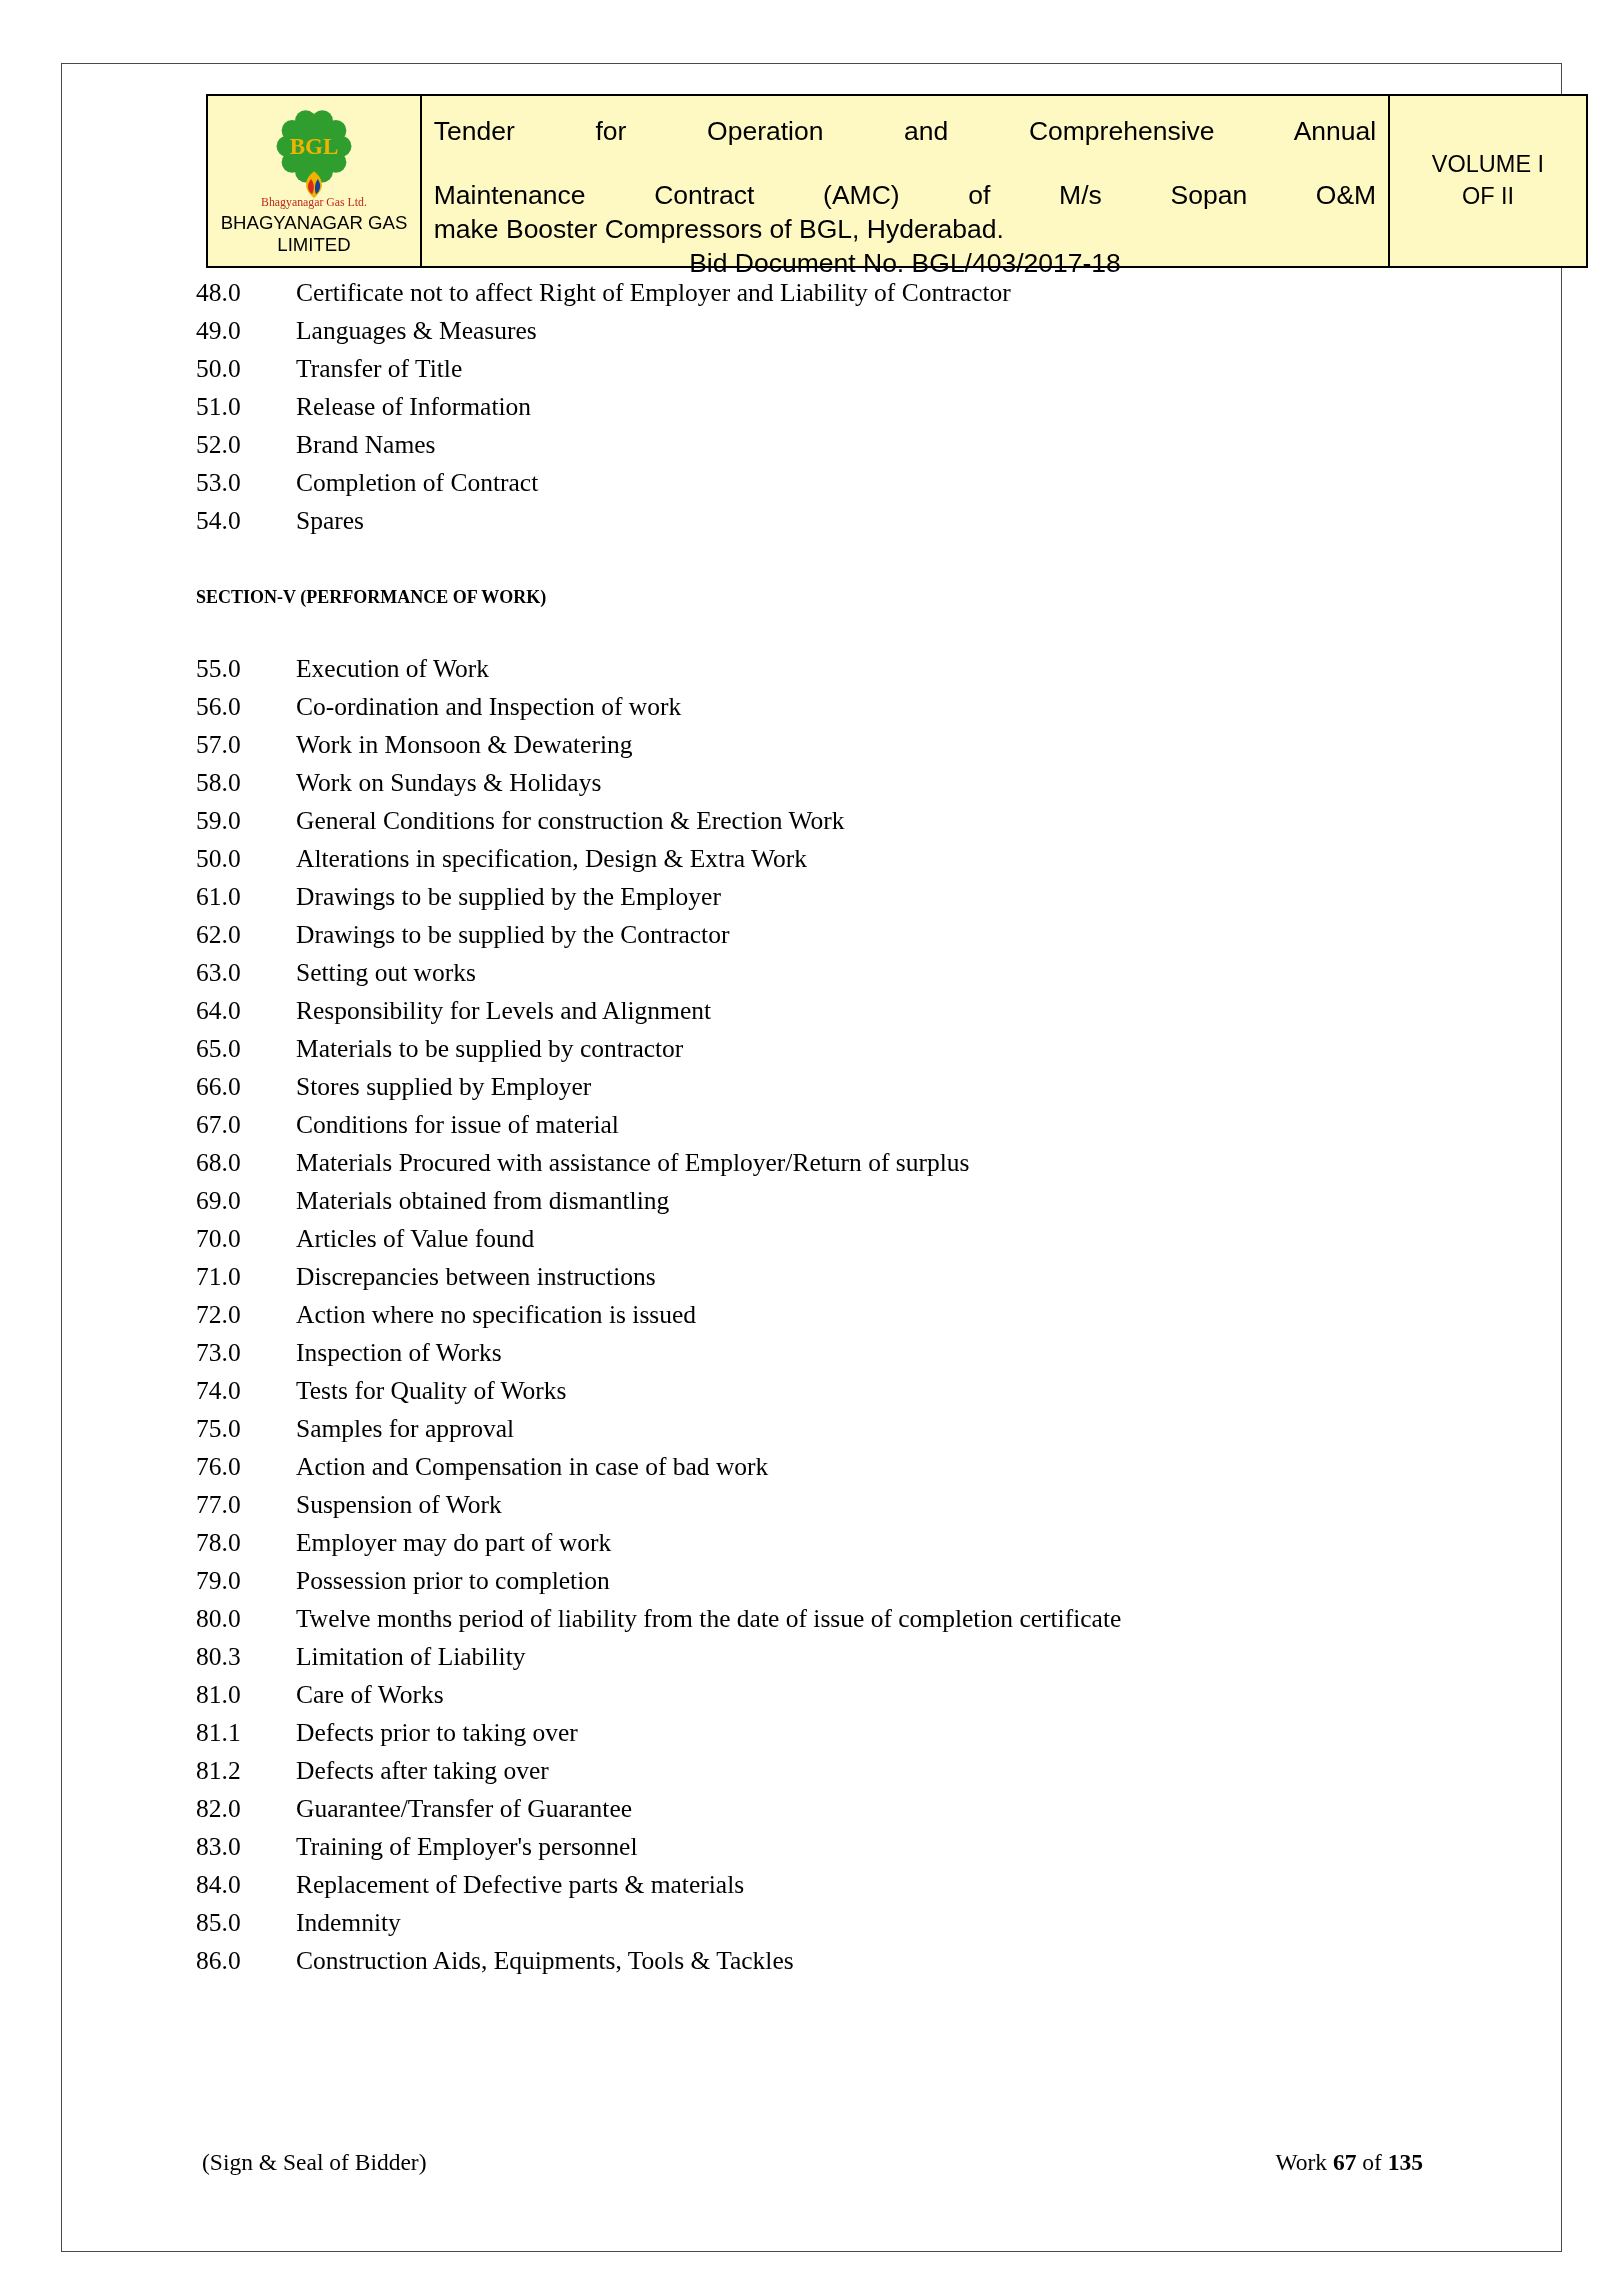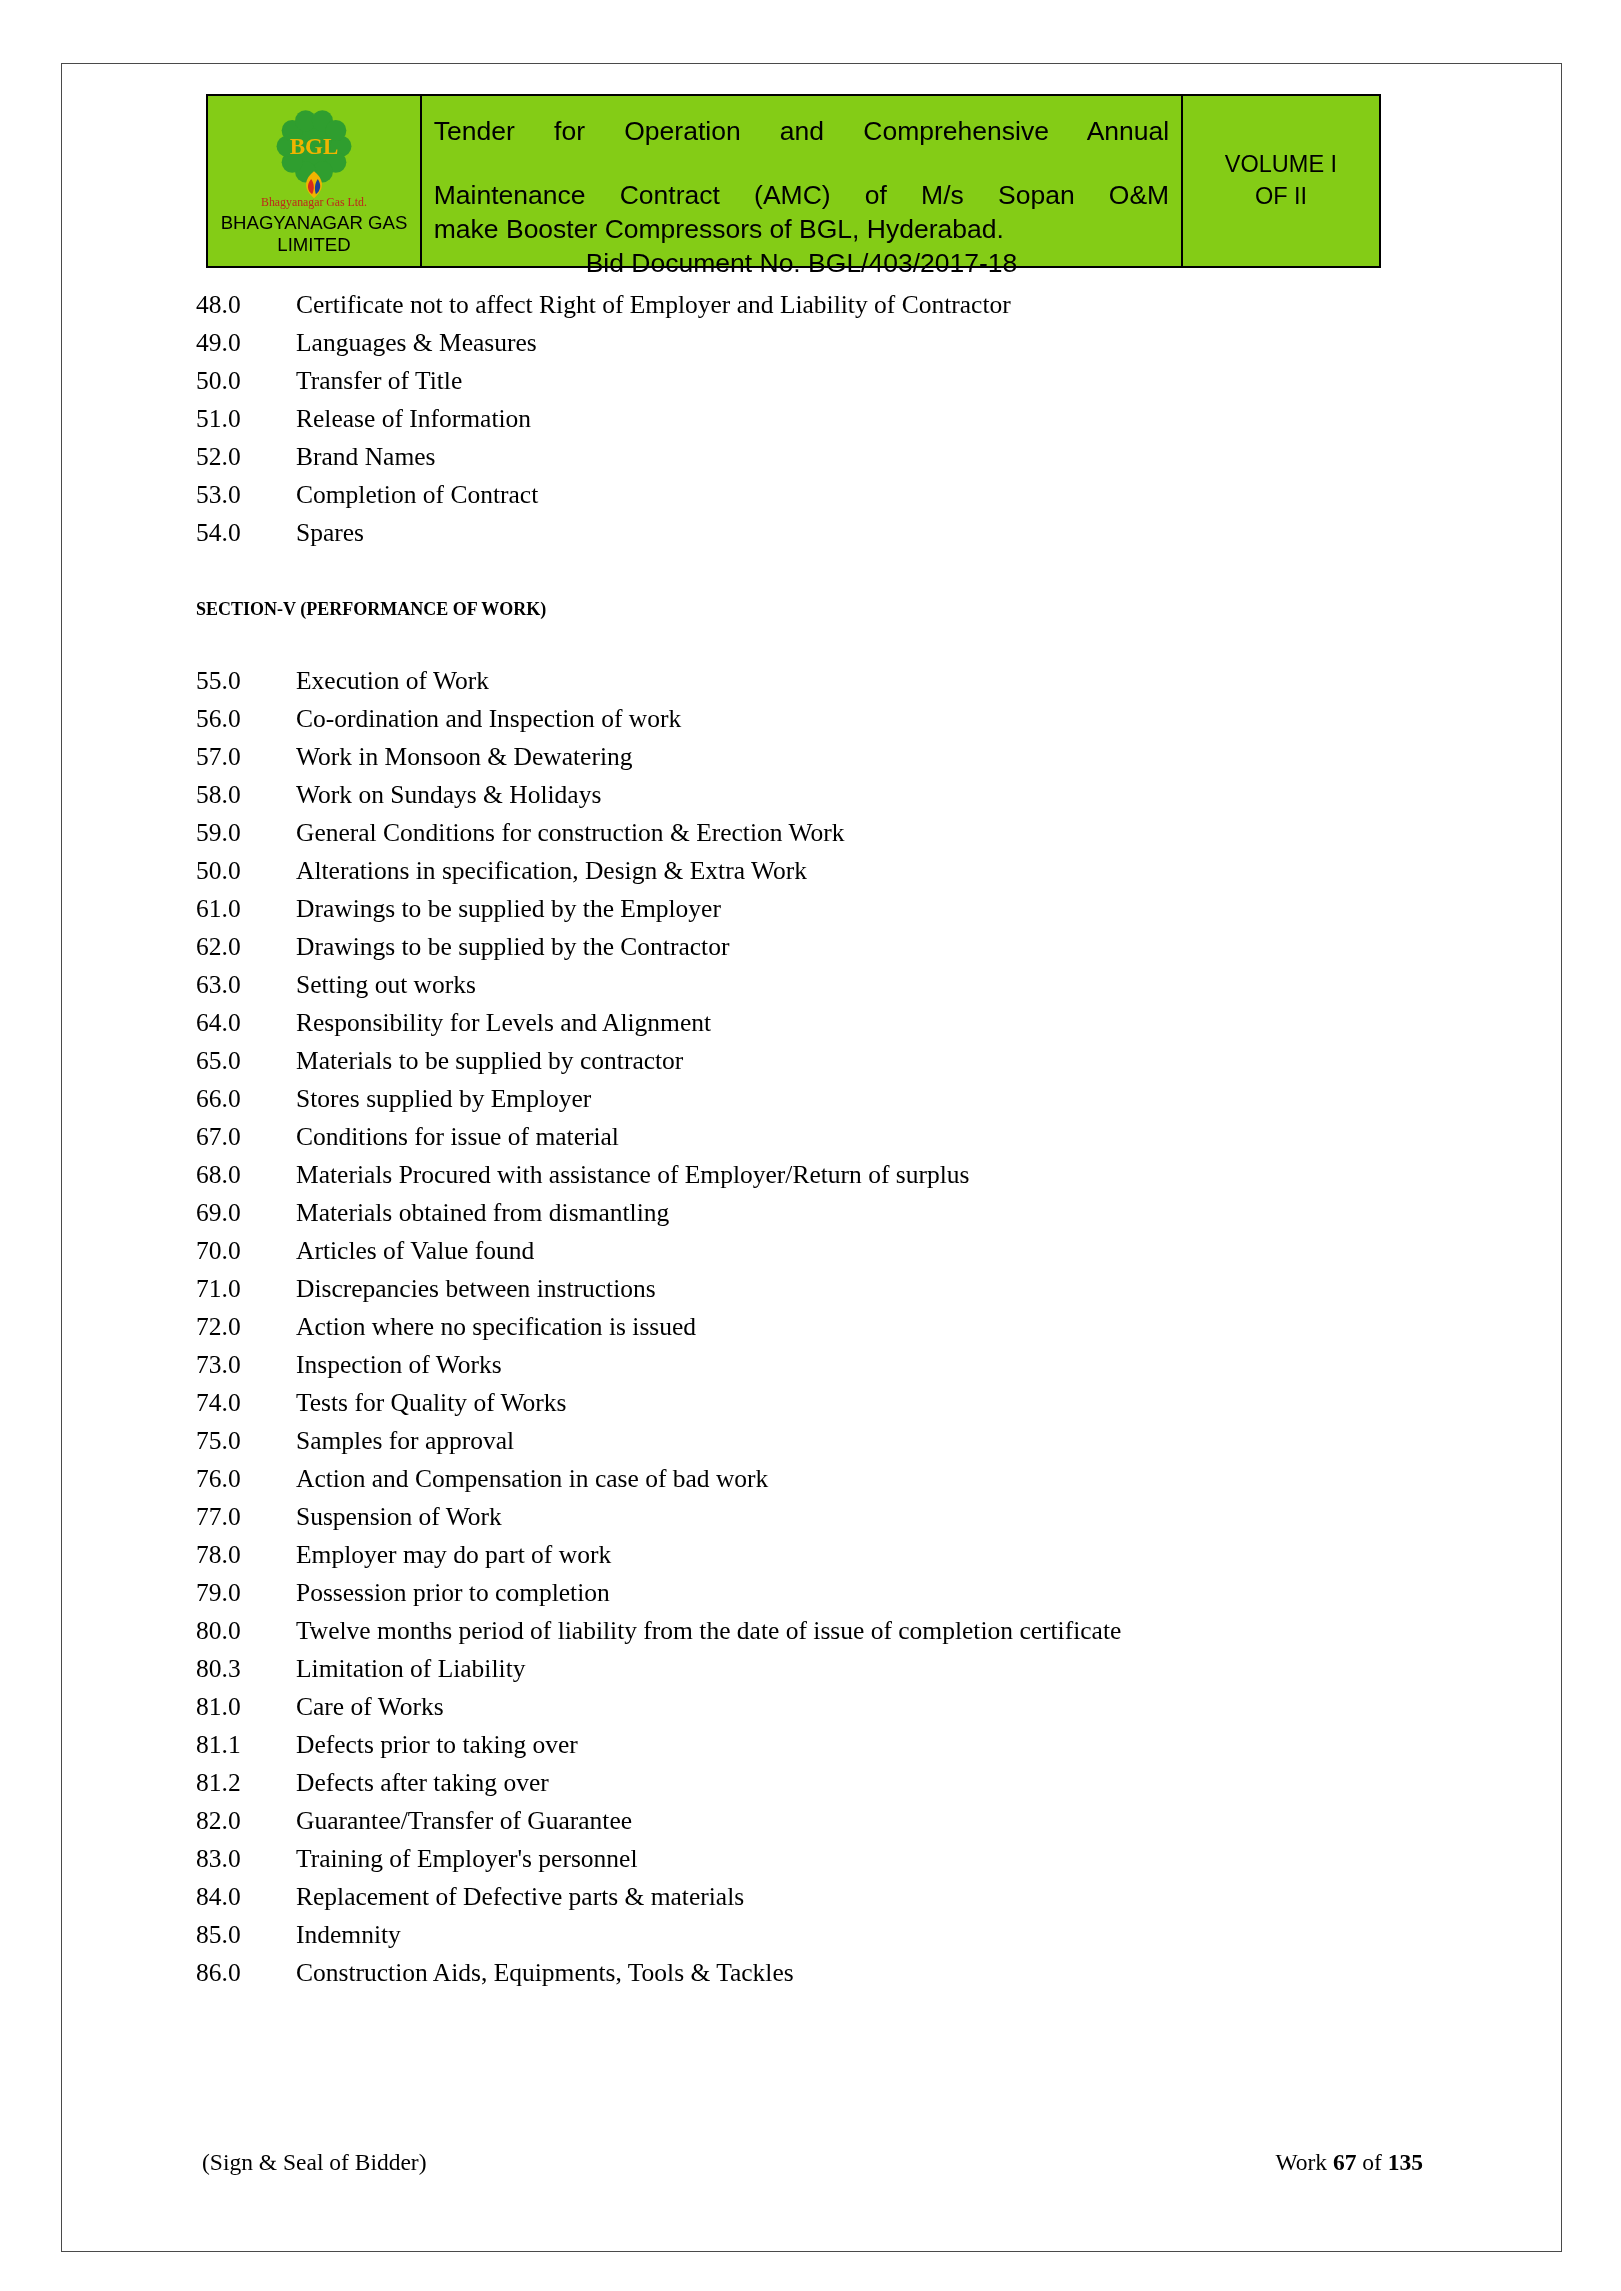--- a/index.html
+++ b/index.html
@@ -14,24 +14,24 @@
   .border-frame {
     position: absolute;
     left: 61px; top: 63px;
     width: 1501px; height: 2189px;
     border: 1px solid #4a4a4a;
   }
   
   .header-table {
     position: absolute;
     left: 206px; top: 94px;
-    width: 1175px; height: 174px;
+    width: 1382px; height: 174px;
     border: 2px solid #000;
     display: flex;
-    background: #84cc16;
+    background: #fef9c3;
   }
   .logo-cell {
     width: 214px;
     border-right: 2px solid #000;
     display: flex; flex-direction: column;
     align-items: center; justify-content: center;
     padding: 3.9px 2px;
     text-align: center;
   }
   .logo-cell svg { display: block; }
@@ -65,21 +65,21 @@
     display: flex; flex-direction: column;
     align-items: center; justify-content: center;
     font-family: "Liberation Sans", sans-serif;
     font-size: 23.5px;
     line-height: 1.35;
     text-align: center;
   }
   
   .toc {
     position: absolute;
-    left: 196px; top: 286px;
+    left: 196px; top: 274px;
     width: 1245px;
     font-size: 25.5px;
   }
   .toc-row { display: flex; line-height: 38px; }
   .toc-num { width: 100px; flex: none; }
   .toc-title { flex: 1; }
   .section-heading {
     font-size: 18px;
     font-weight: bold;
     line-height: 38px;

